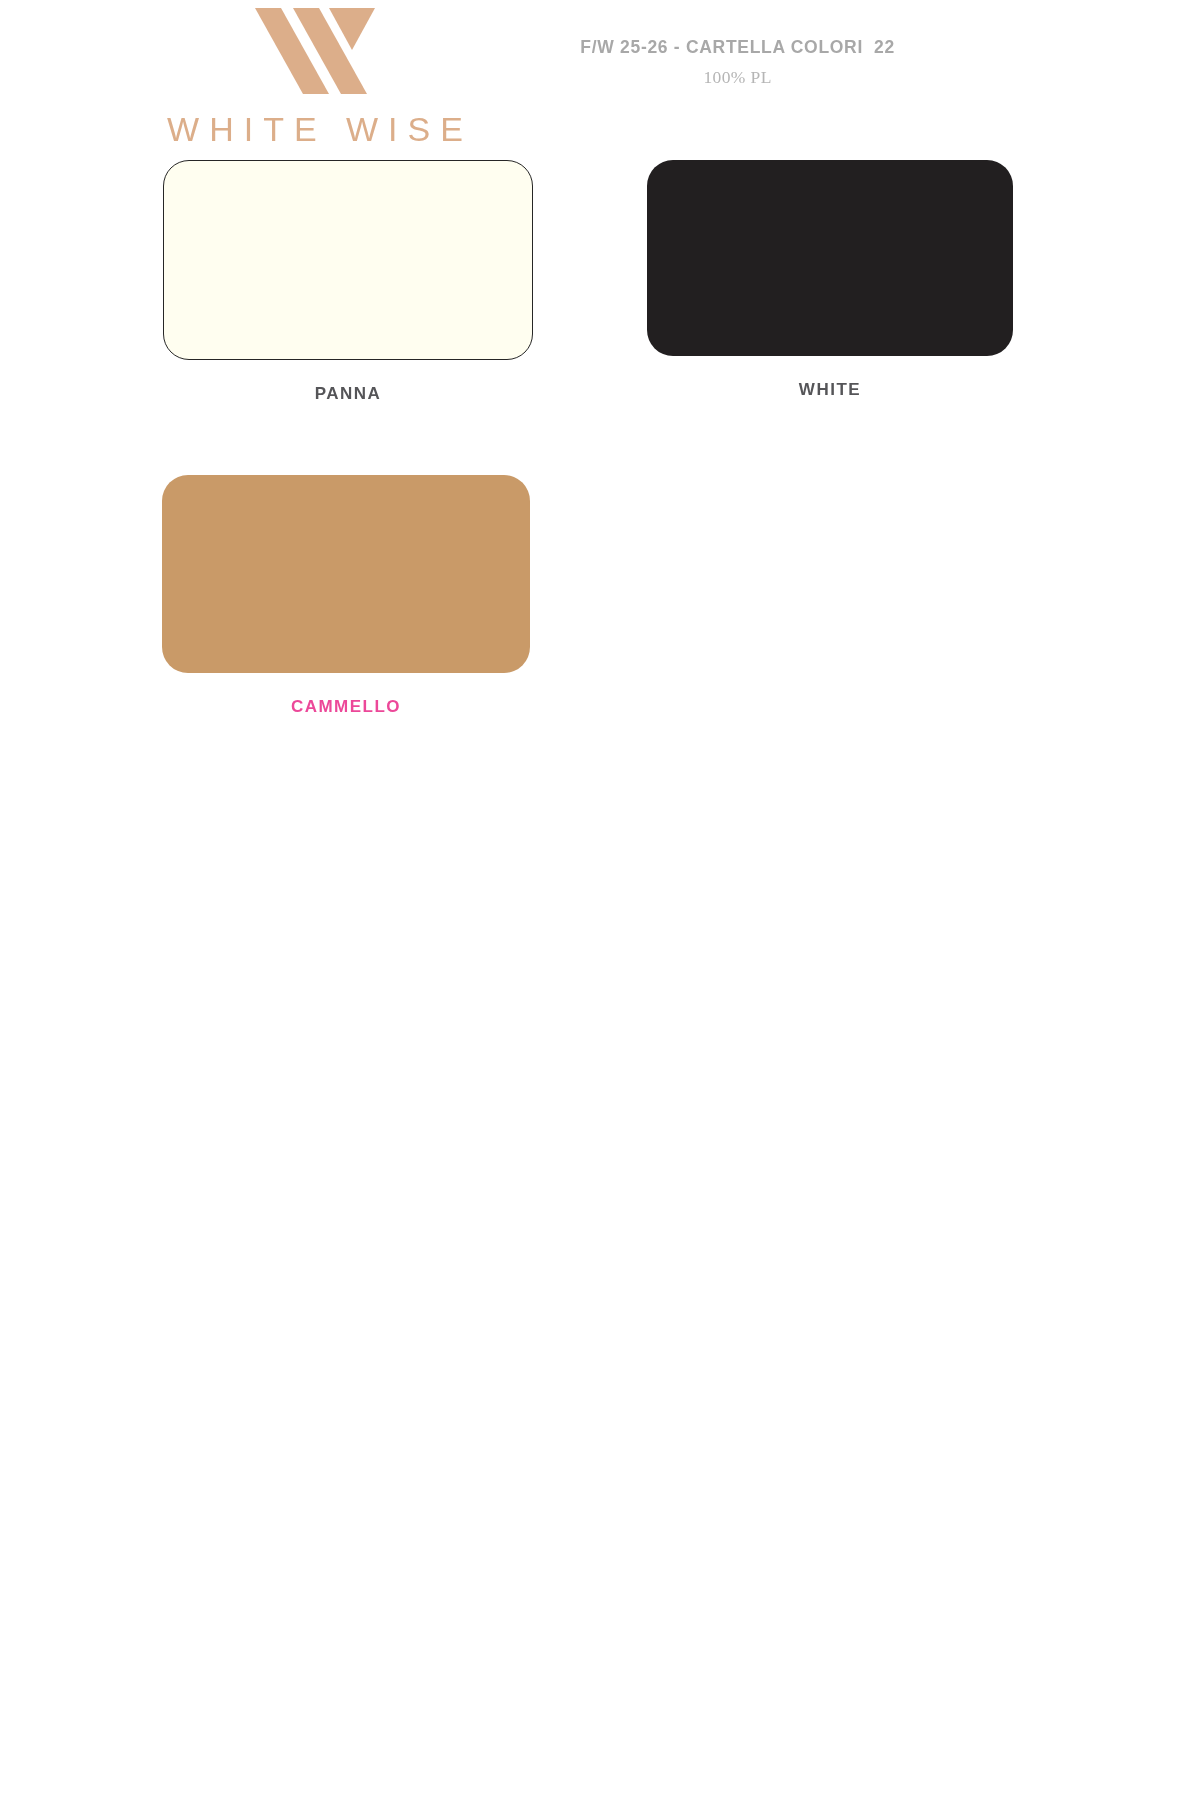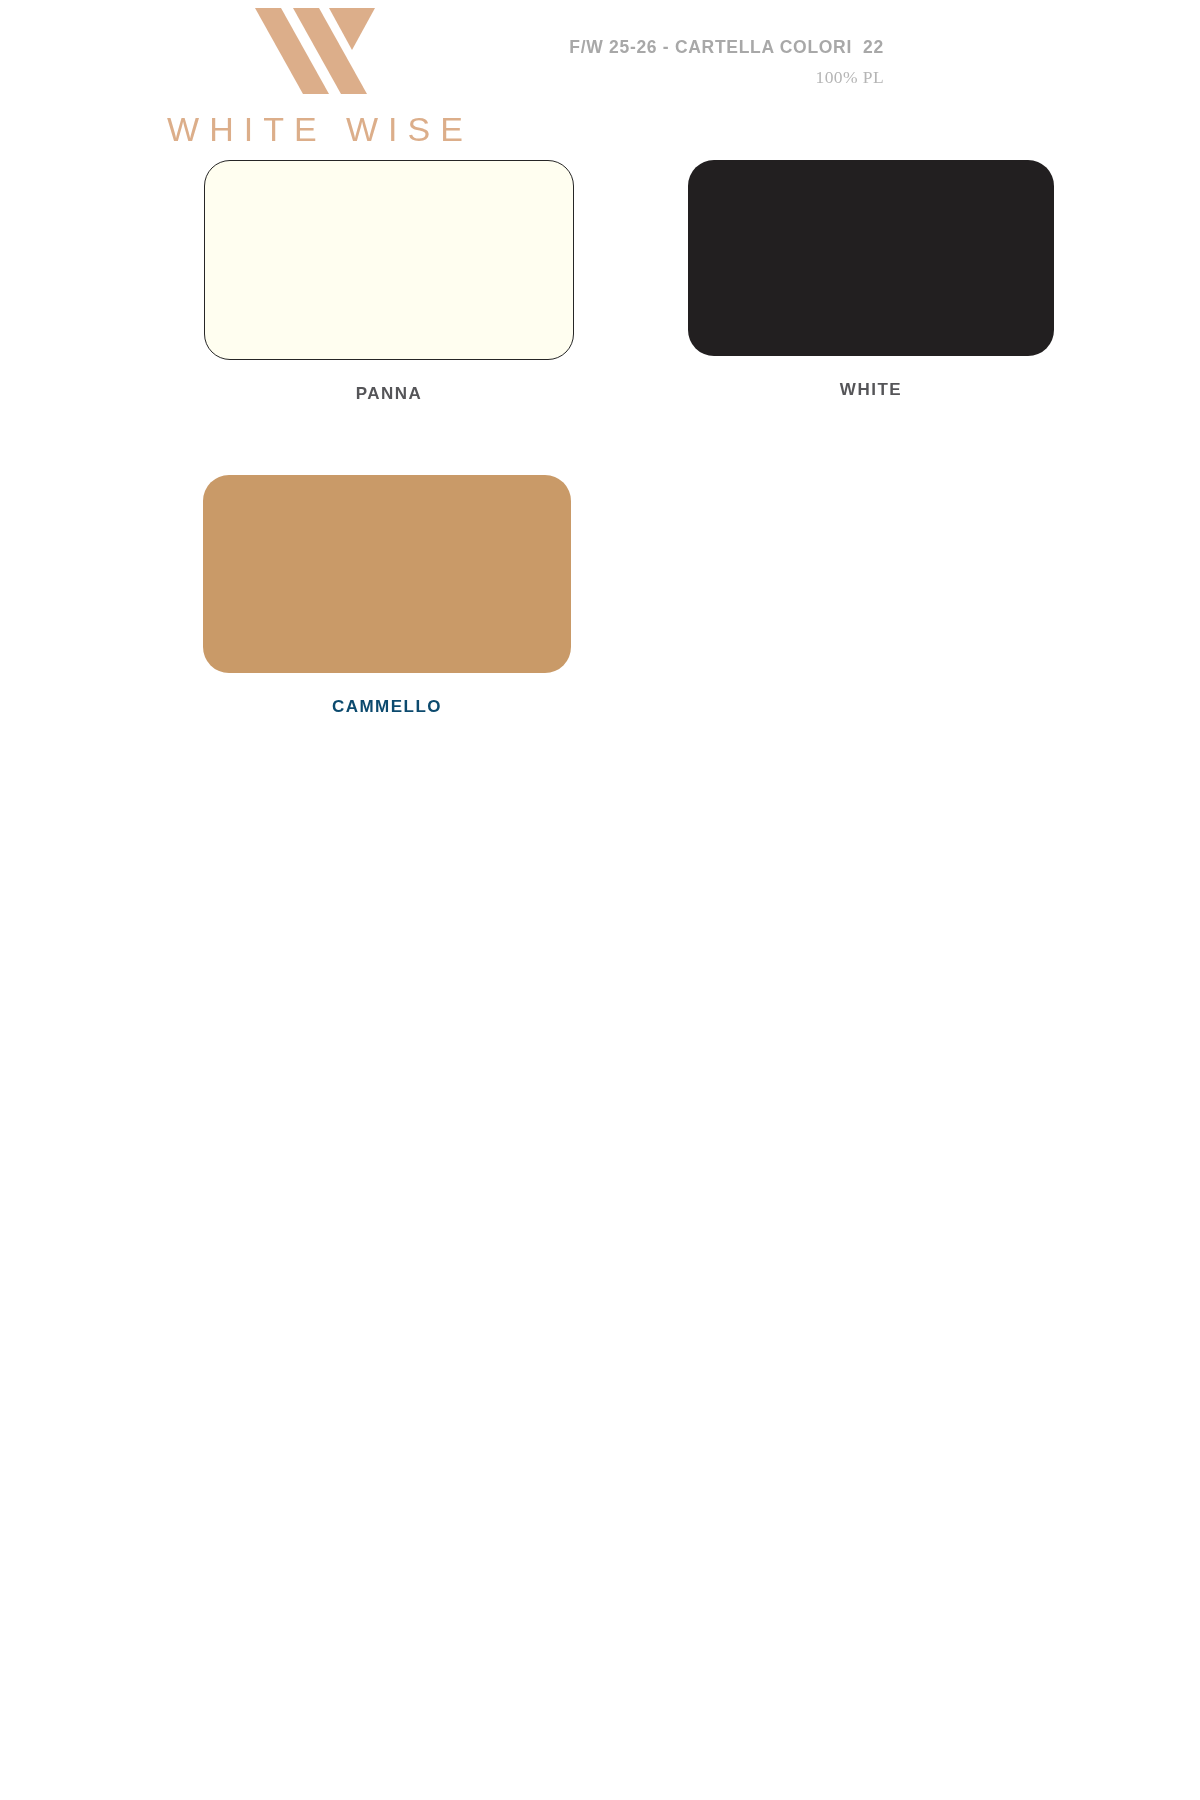--- a/index.html
+++ b/index.html
@@ -56,23 +56,23 @@
     font-weight: 400;
     letter-spacing: 10px;
     color: #d9ab87;
     white-space: pre;
     line-height: 1;
     text-indent: 10px;
   }
 
   .header-meta {
     position: absolute;
-    right: 316px;
+    right: 305px;
     top: 36px;
-    text-align: right;
+    text-align: center;
     line-height: 1.35;
   }
 
   .meta-title {
     display: block;
     font-size: 17.5px;
     font-weight: 700;
     letter-spacing: 0.7px;
     color: #a8a8a8;
     white-space: pre;
@@ -88,21 +88,20 @@
     white-space: pre;
     font-family: Liberation Serif, serif;
   }
 
   
   .swatch-grid {
     position: absolute;
     left: 0;
     top: 160px;
     width: 1000px;
-    padding-left: 41px;
   }
 
   .swatch-row {
     position: relative;
     width: 1200px;
     height: 315px;
   }
 
   .swatch-cell {
     position: absolute;
@@ -178,21 +177,21 @@
         <span class="swatch-chip chip-nero" style="background: rgb(34, 31, 32); border: none;"></span>
         <span class="swatch-label lbl-nero" style="color: rgb(85, 85, 88);">WHITE</span>
       </div>
 
     </div>
 
     <div class="swatch-row">
 
       <div class="swatch-cell col-left">
         <span class="swatch-chip chip-cammello" style="background: rgb(201, 154, 104); border: none;"></span>
-        <span class="swatch-label lbl-cammello" style="color: #0c4a6e;">CAMMELLO</span>
+        <span class="swatch-label lbl-cammello" style="color: #ec4899;">CAMMELLO</span>
       </div>
 
 
     </div>
 
 
   </div>
 
 </div>
 

